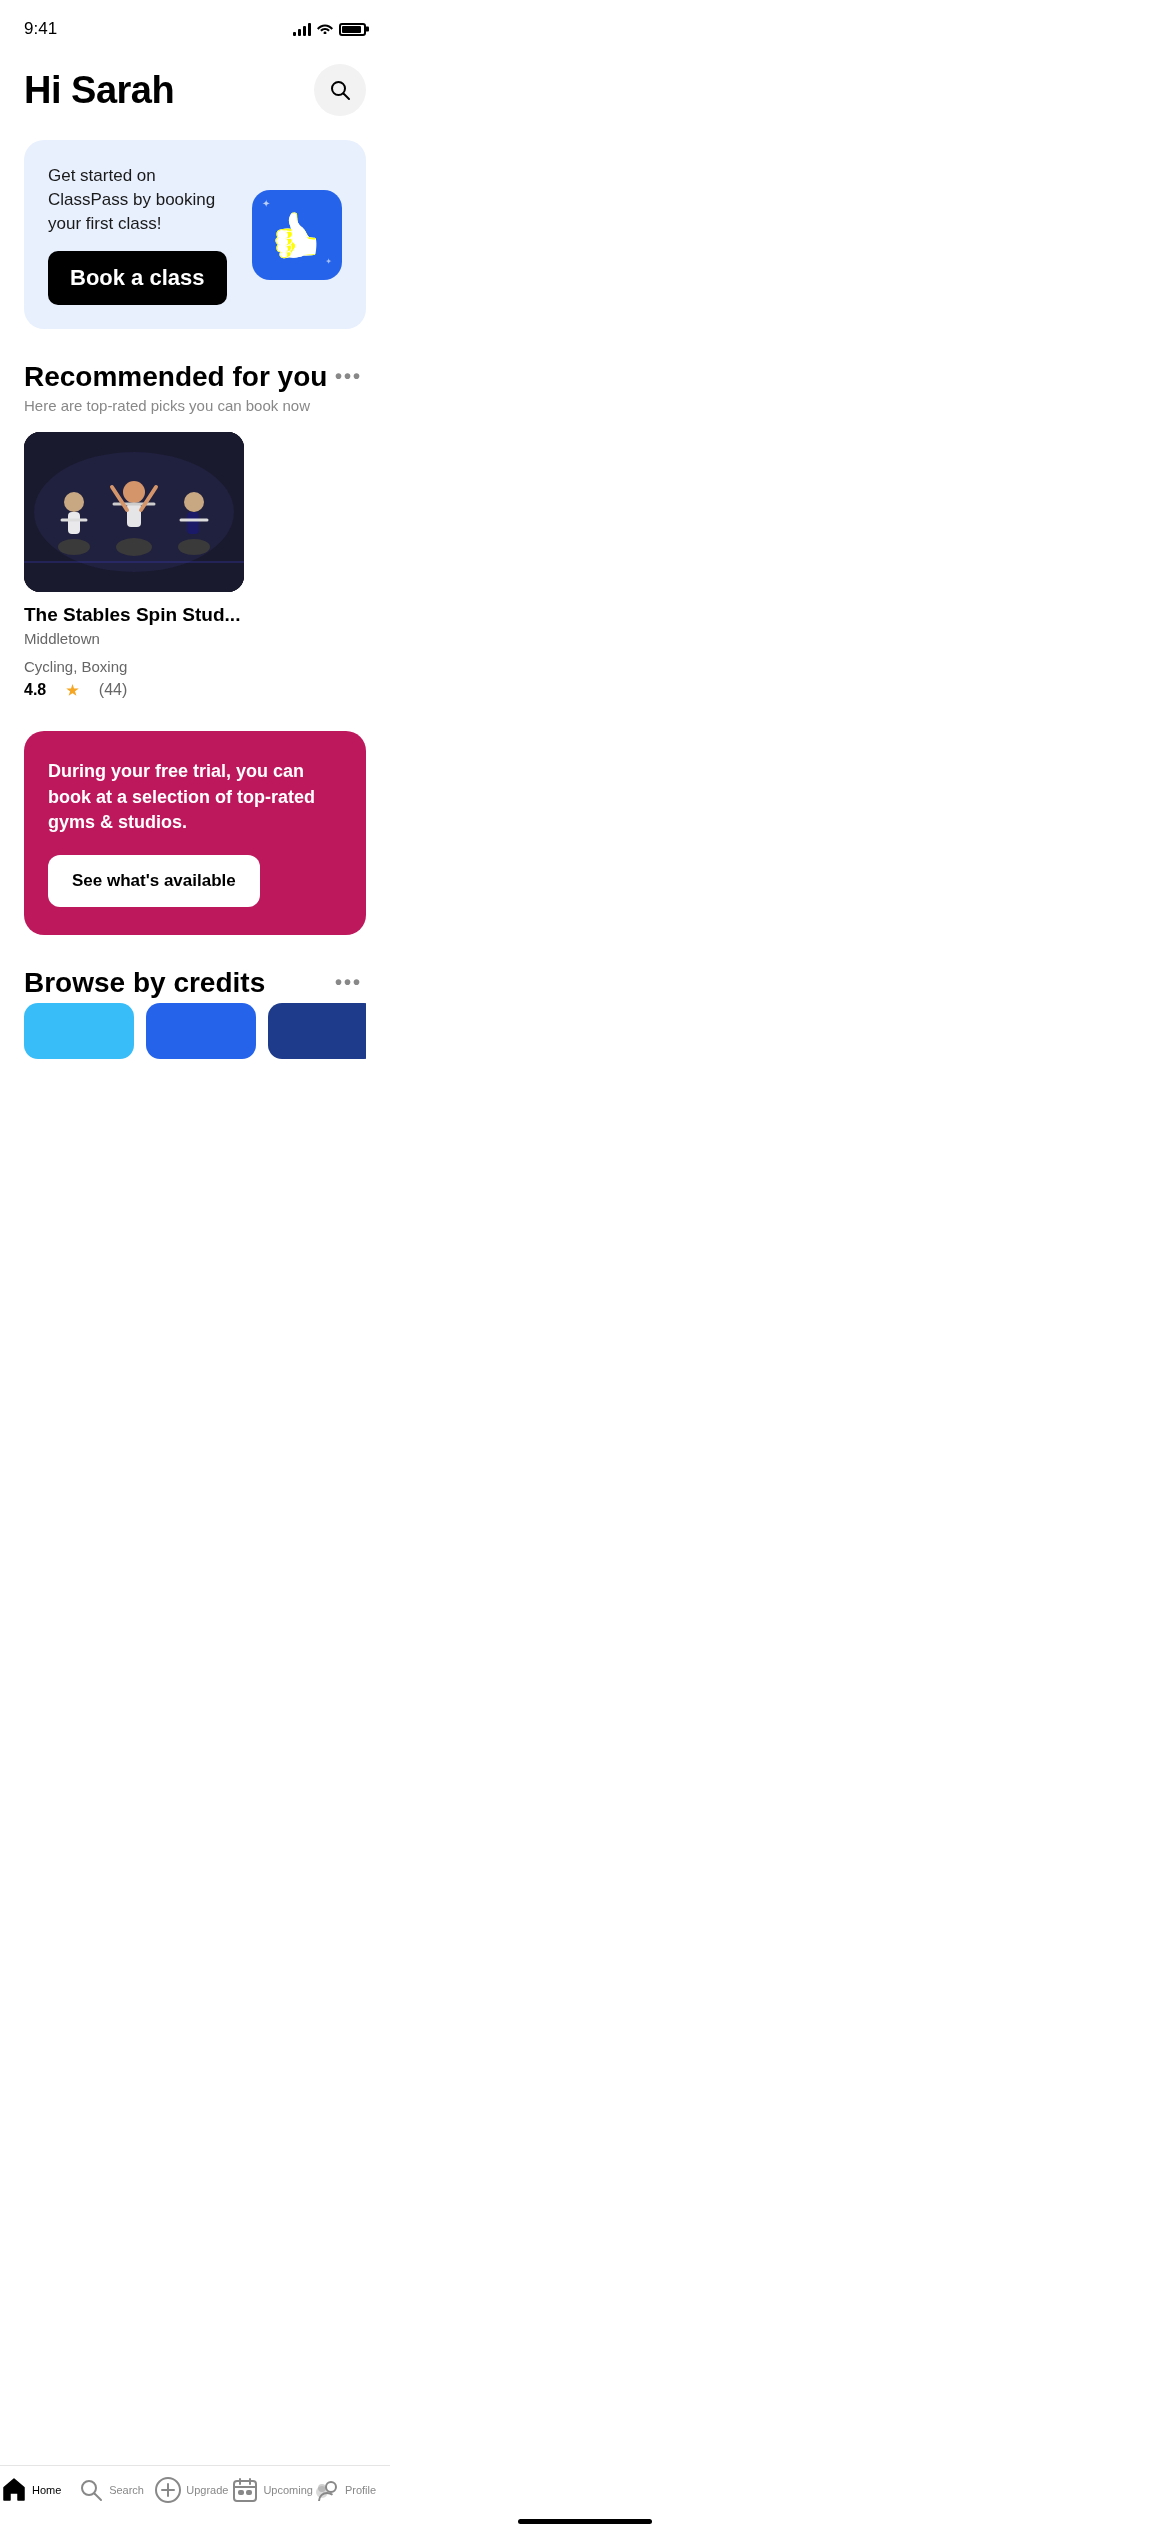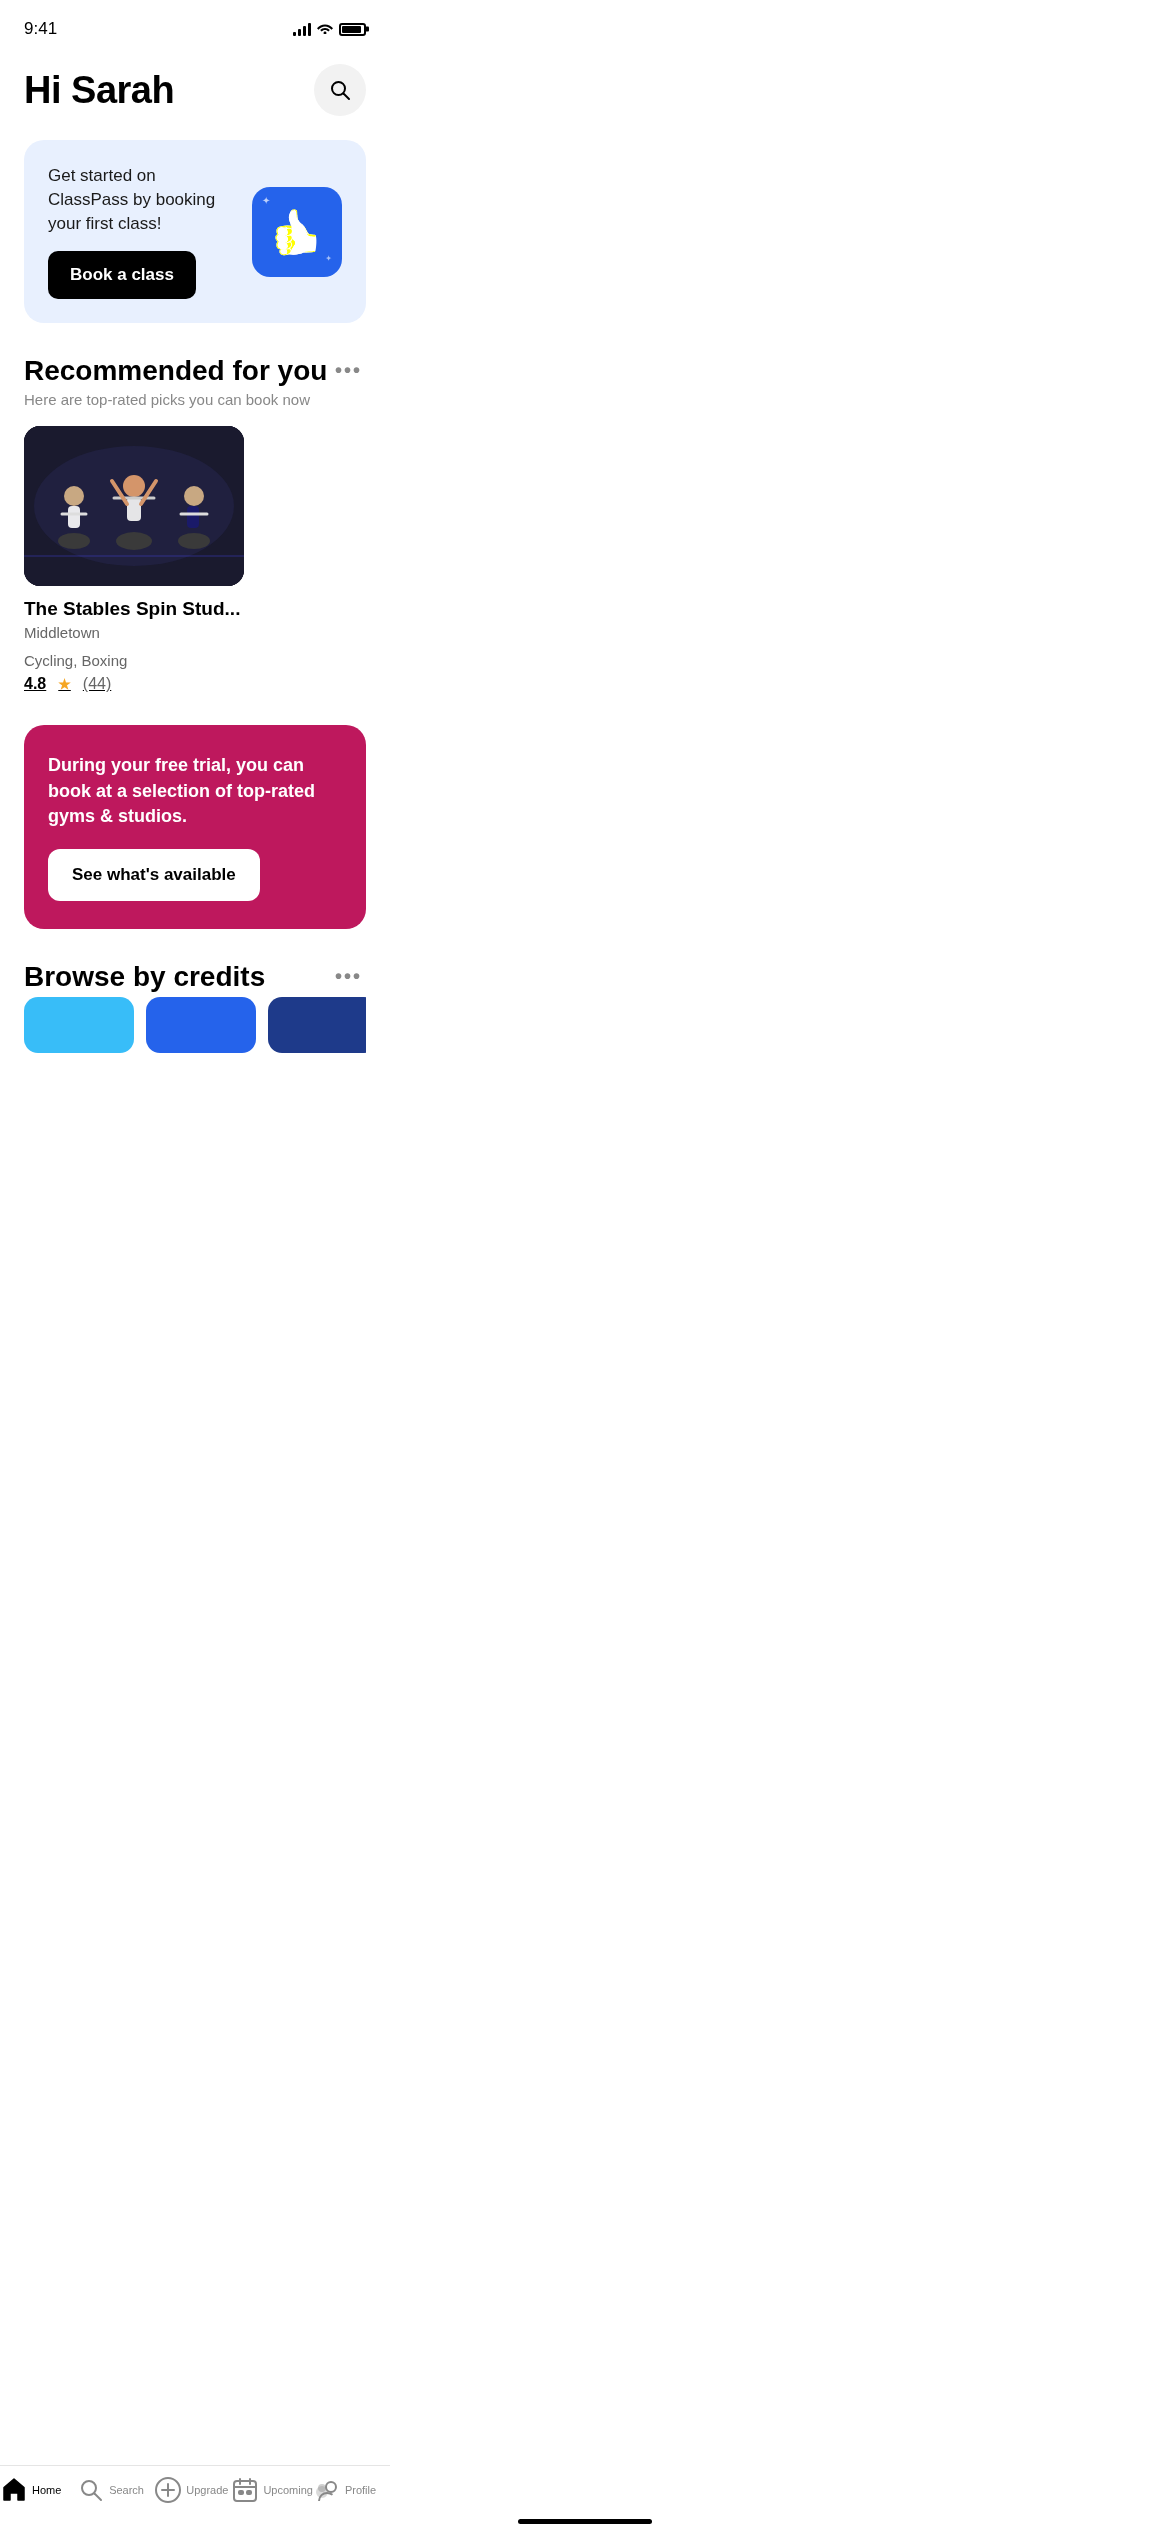--- a/index.html
+++ b/index.html
@@ -131,21 +131,21 @@
       color: #1a1a1a;
       line-height: 1.4;
       margin-bottom: 16px;
     }
     .book-btn {
       background: #000;
       color: #fff;
       border: none;
       border-radius: 10px;
       padding: 14px 22px;
-      font-size: 17px;
+      font-size: 22px;
       font-weight: 600;
       cursor: pointer;
       display: inline-block;
     }
     .promo-icon {
       width: 90px;
       height: 90px;
       background: #2563eb;
       border-radius: 18px;
       display: flex;
@@ -246,25 +246,24 @@
       margin-bottom: 11px;
     }
     .studio-type {
       font-size: 15px;
       color: #666;
       margin-bottom: 6px;
     }
     .studio-rating {
       display: flex;
       align-items: center;
-      gap: 12px;
+      gap: 20px;
       font-size: 16px;
       font-weight: 700;
       color: #000;
-      text-decoration: underline;
     }
     .star-icon {
       color: #f5a623;
       font-size: 14px;
     }
     .rating-count {
       font-weight: 400;
       color: #666;
     }
 

